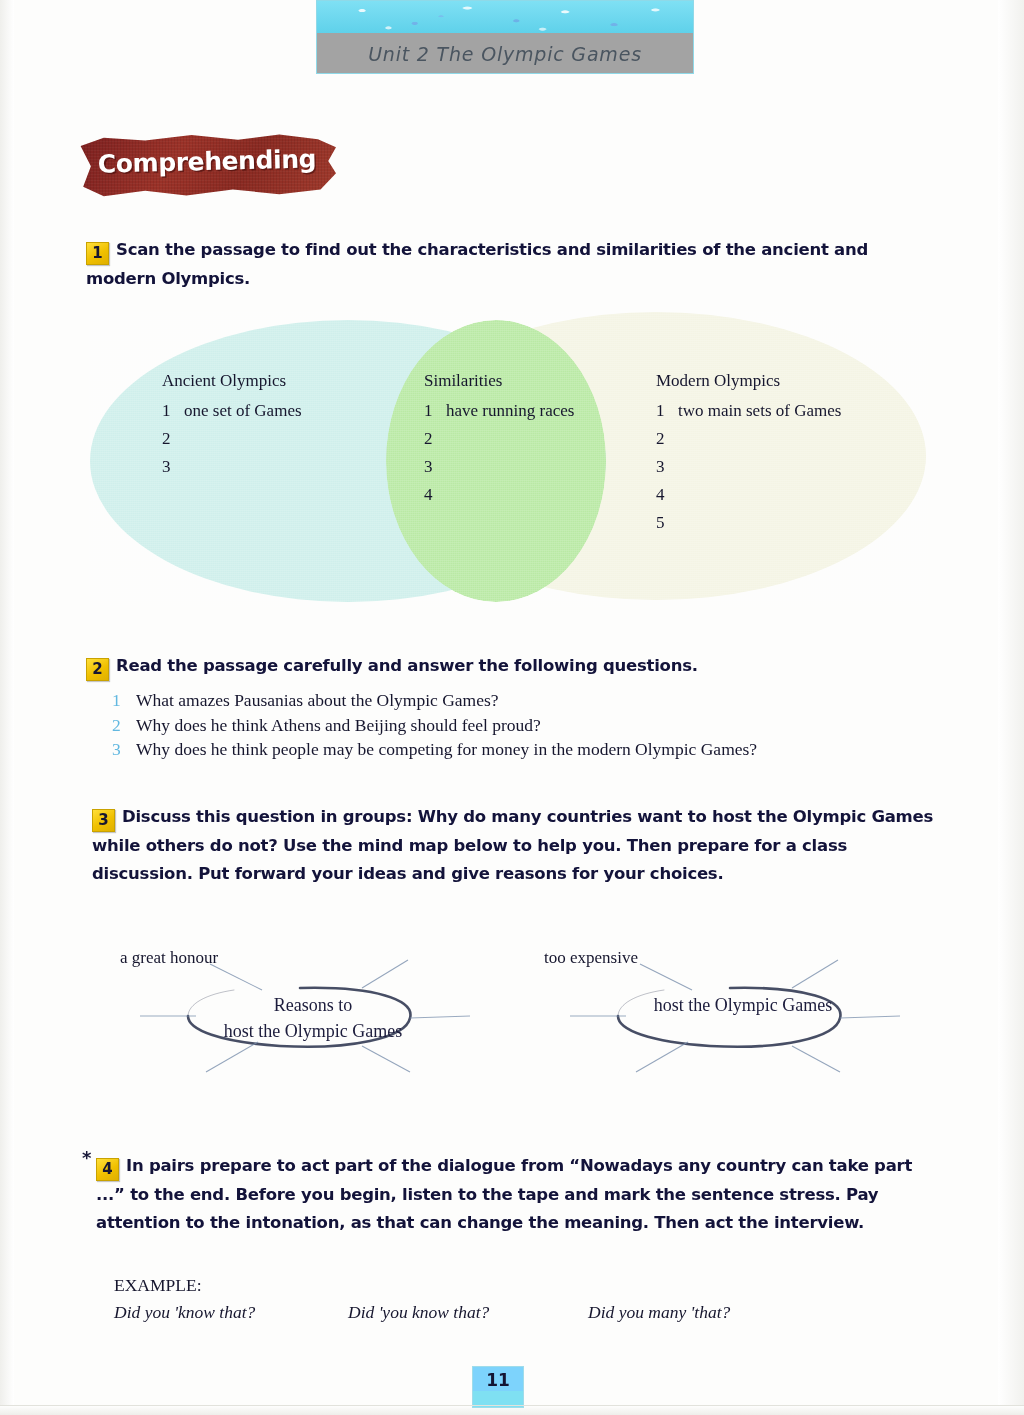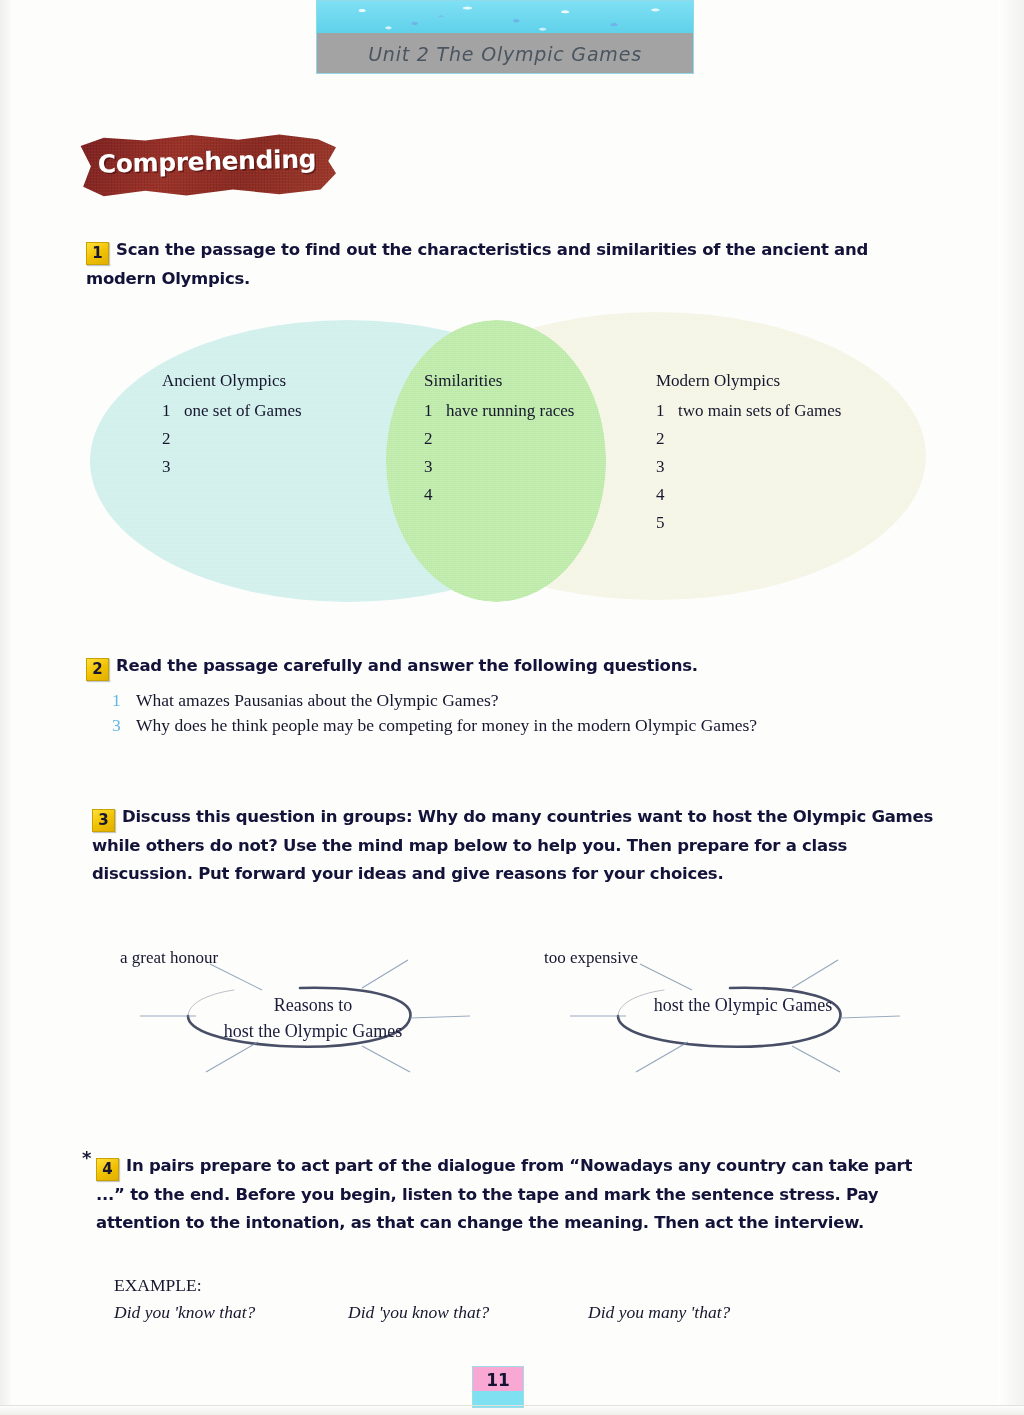--- a/index.html
+++ b/index.html
@@ -303,21 +303,21 @@
 
   
   .page-number-box {
     position: absolute;
     left: 472px;
     top: 1366px;
     width: 52px;
     height: 42px;
     border: 1px solid #9fdcea;
     box-sizing: border-box;
-    background: #f9a8d4;
+    background: #7dd3fc;
   }
   .page-number-value {
     position: absolute;
     left: 0; right: 0;
     top: 3px;
     text-align: center;
     font-family: "DejaVu Sans", sans-serif;
     font-weight: bold;
     font-size: 17px;
     color: #141432;
@@ -419,20 +419,23 @@
 
 <div class="exercise" style="left:86px; top:652px; width:850px;">
   <div class="ex-text">
     <span class="ex-badge">2</span><span>Read the passage carefully and answer the following questions.</span>
   </div>
 </div>
 
 <div class="qlist" style="left:112px; top:688px; width:820px;">
   <div class="qlist-item">
     <span class="qlist-num">1</span><span>What amazes Pausanias about the Olympic Games?</span>
+  </div>
+  <div class="qlist-item">
+    <span class="qlist-num">2</span><span>Why does he think Athens and Beijing should feel proud?</span>
   </div>
   <div class="qlist-item">
     <span class="qlist-num">3</span><span>Why does he think people may be competing for money in the modern Olympic Games?</span>
   </div>
 </div>
 
 <div class="exercise" style="left:92px; top:803px; width:848px;">
   <div class="ex-text">
     <span class="ex-badge">3</span><span>Discuss this question in groups: Why do many countries want to host the Olympic Games while others do not? Use the mind map below to help you. Then prepare for a class discussion. Put forward your ideas and give reasons for your choices.</span>
   </div>

